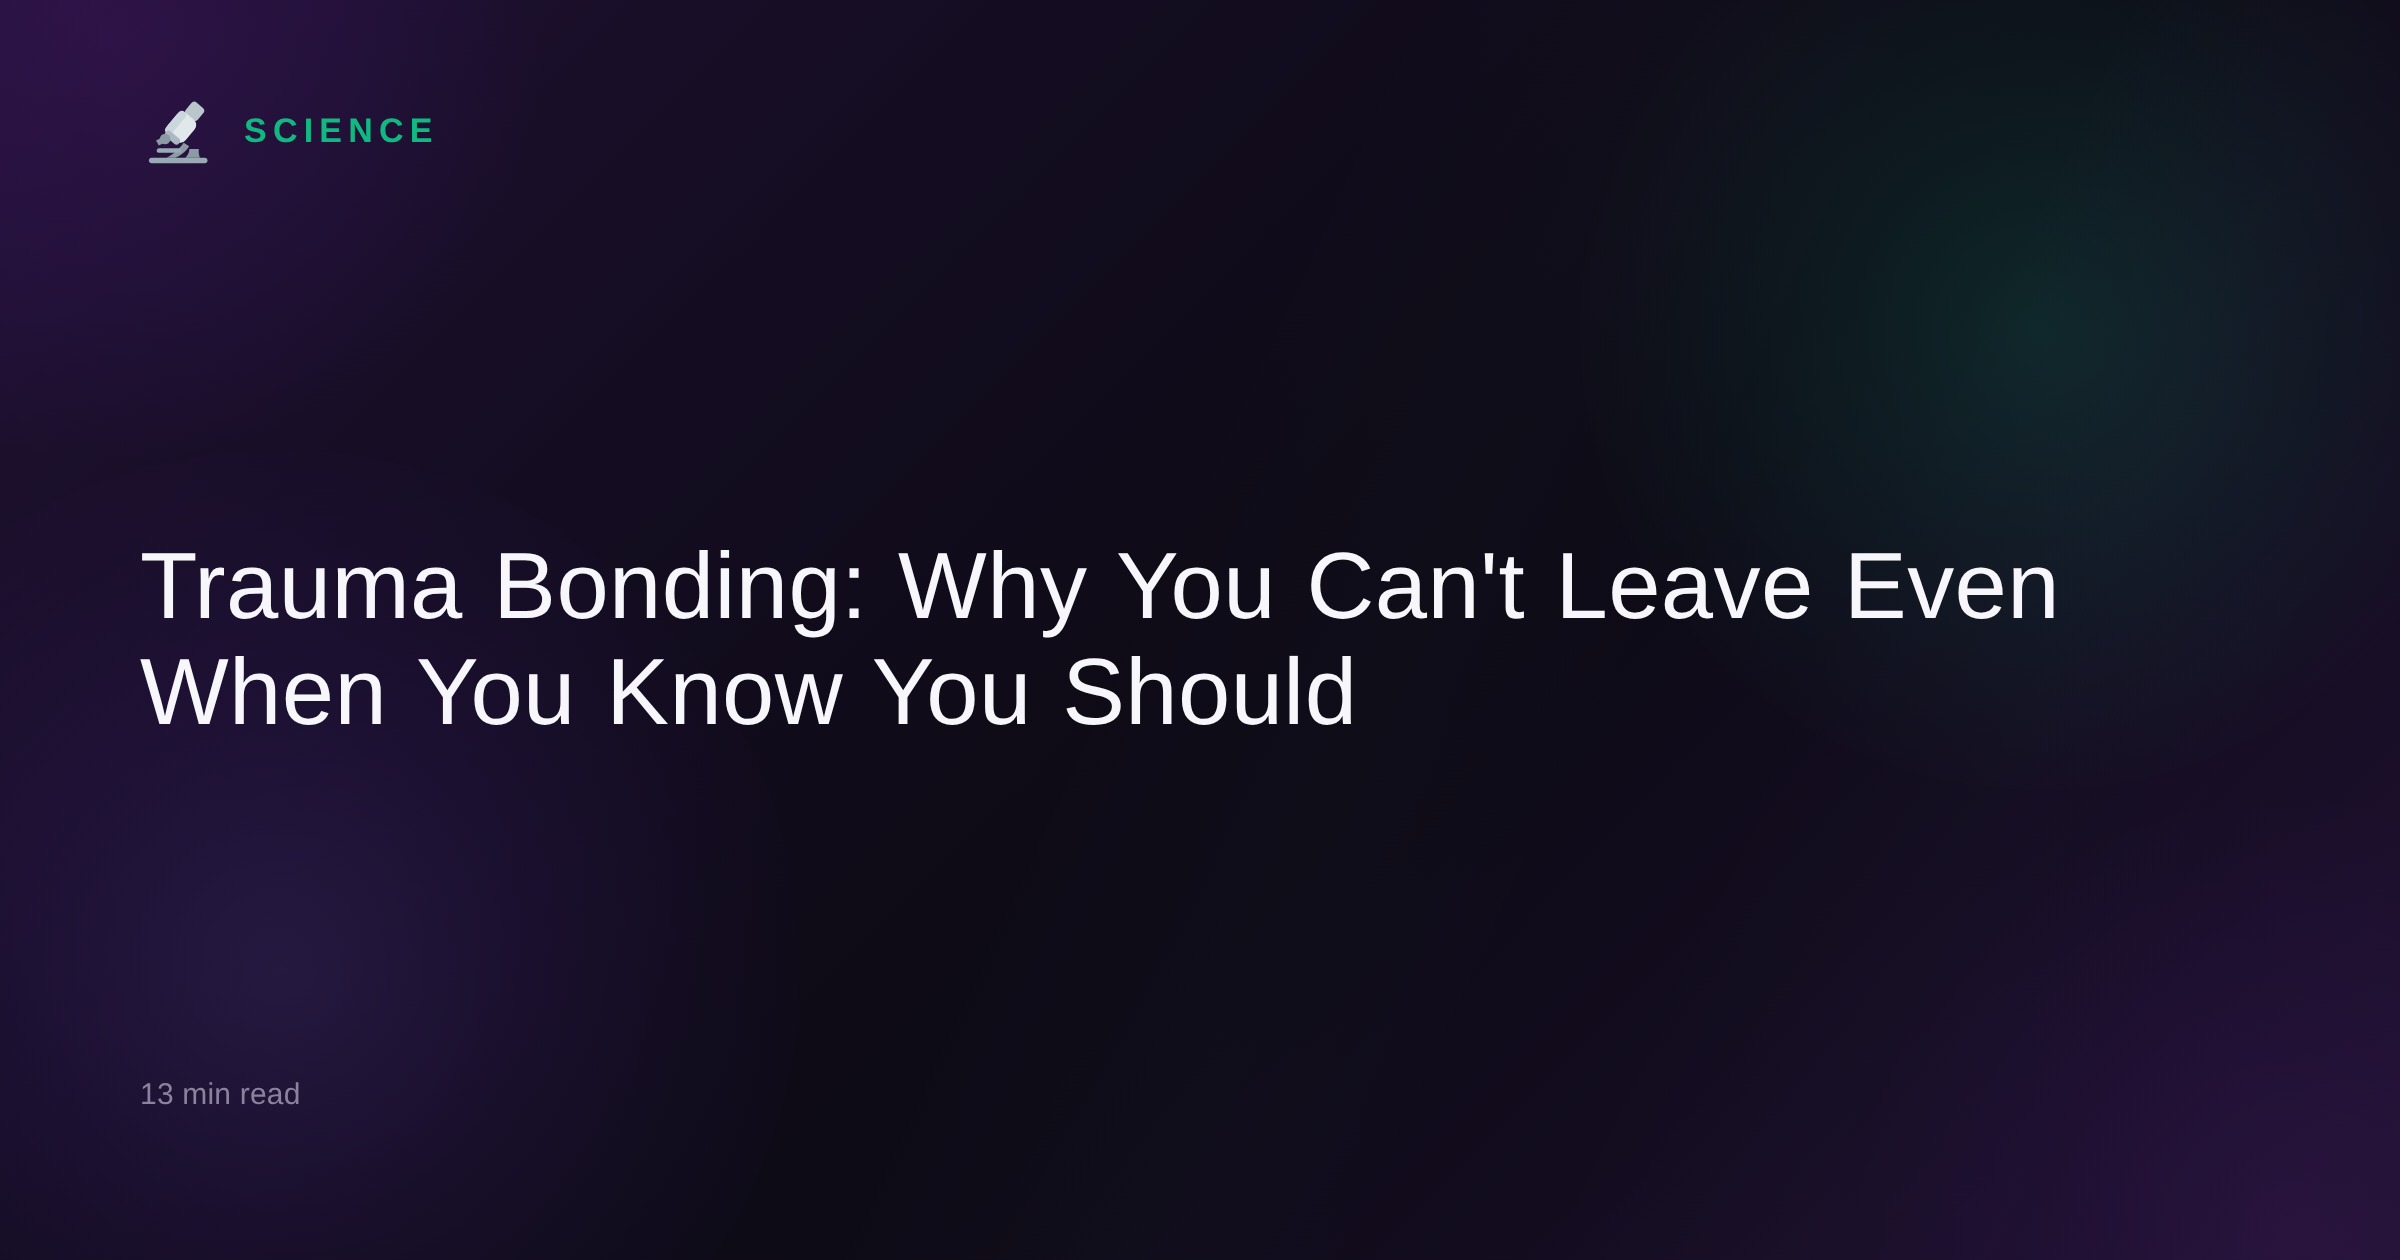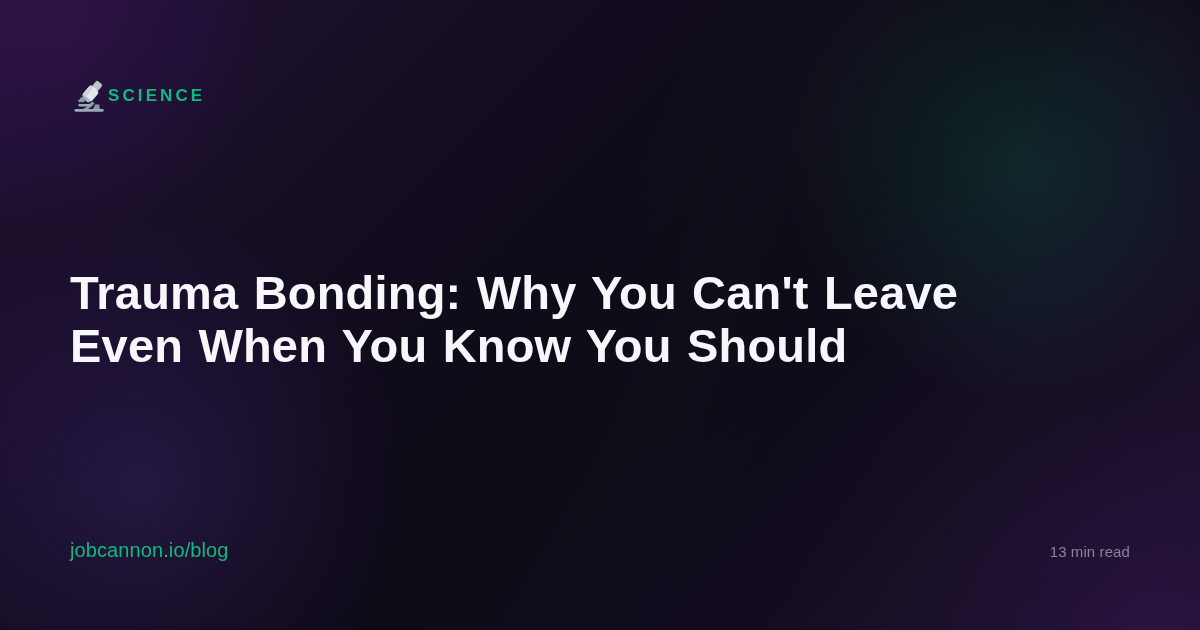--- a/index.html
+++ b/index.html
@@ -95,23 +95,24 @@
     position:relative;
     z-index:3;
     width:100%;
     height:100%;
   }
 
   
   .category {
     position:absolute;
     left:70px;
-    top:72px;
+    top:42px;
     display:flex;
     align-items:center;
+    gap:14px;
     height:46px;
   }
 
   .microscope-icon {
     width:38px;
     height:38px;
     display:block;
     flex:0 0 auto;
   }
 
@@ -125,21 +126,21 @@
   }
 
   
   .headline {
     position:absolute;
     left:70px;
     top:266px;
     width:1010px;
     color:#f7f6fa;
     font-size:47px;
-    font-weight:bold;
+    font-weight:normal;
     line-height:53px;
     letter-spacing:0.2px;
     word-spacing:2px;
   }
 
   
   .footer {
     position:absolute;
     left:70px;
     right:70px;
@@ -198,18 +199,17 @@
         <circle cx="11.9" cy="22.3" r="2.5" fill="#8b9aa5"></circle>
 
         <path d="M7.6 23.0l5.0-2.6 1.3 2.4-5.0 2.6z" fill="#8b9aa5"></path>
       </svg>
       <span class="category-label">SCIENCE</span>
     </div>
 
     <h1 class="headline">Trauma Bonding: Why You Can't Leave Even When You Know You Should</h1>
 
     <div class="footer">
-      <span class="site-url">jobcannon.io/blog</span>
       <span class="read-time">13 min read</span>
     </div>
 
   </div>
 </div>
 
 </body></html>

